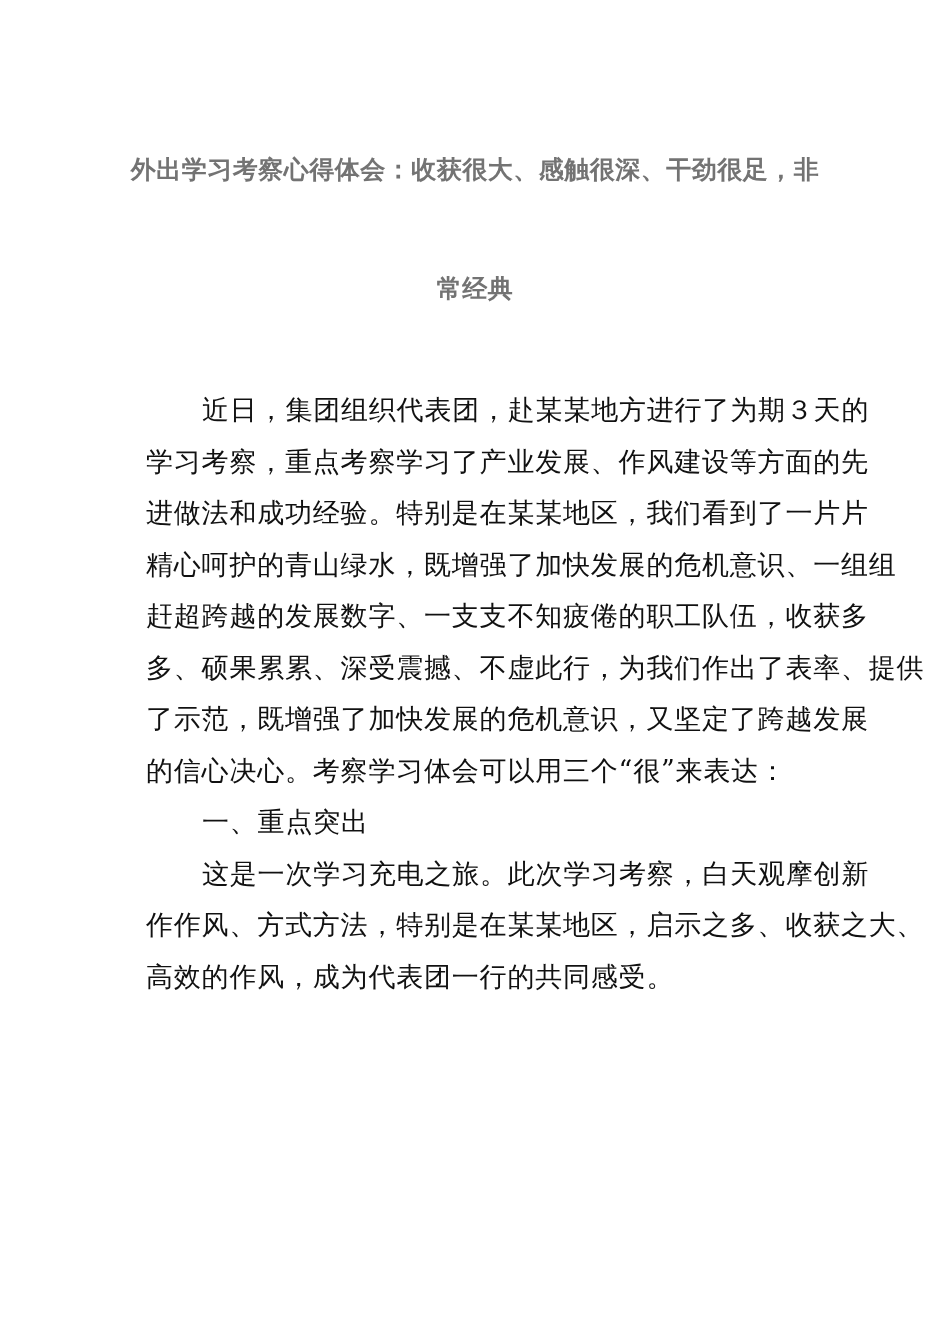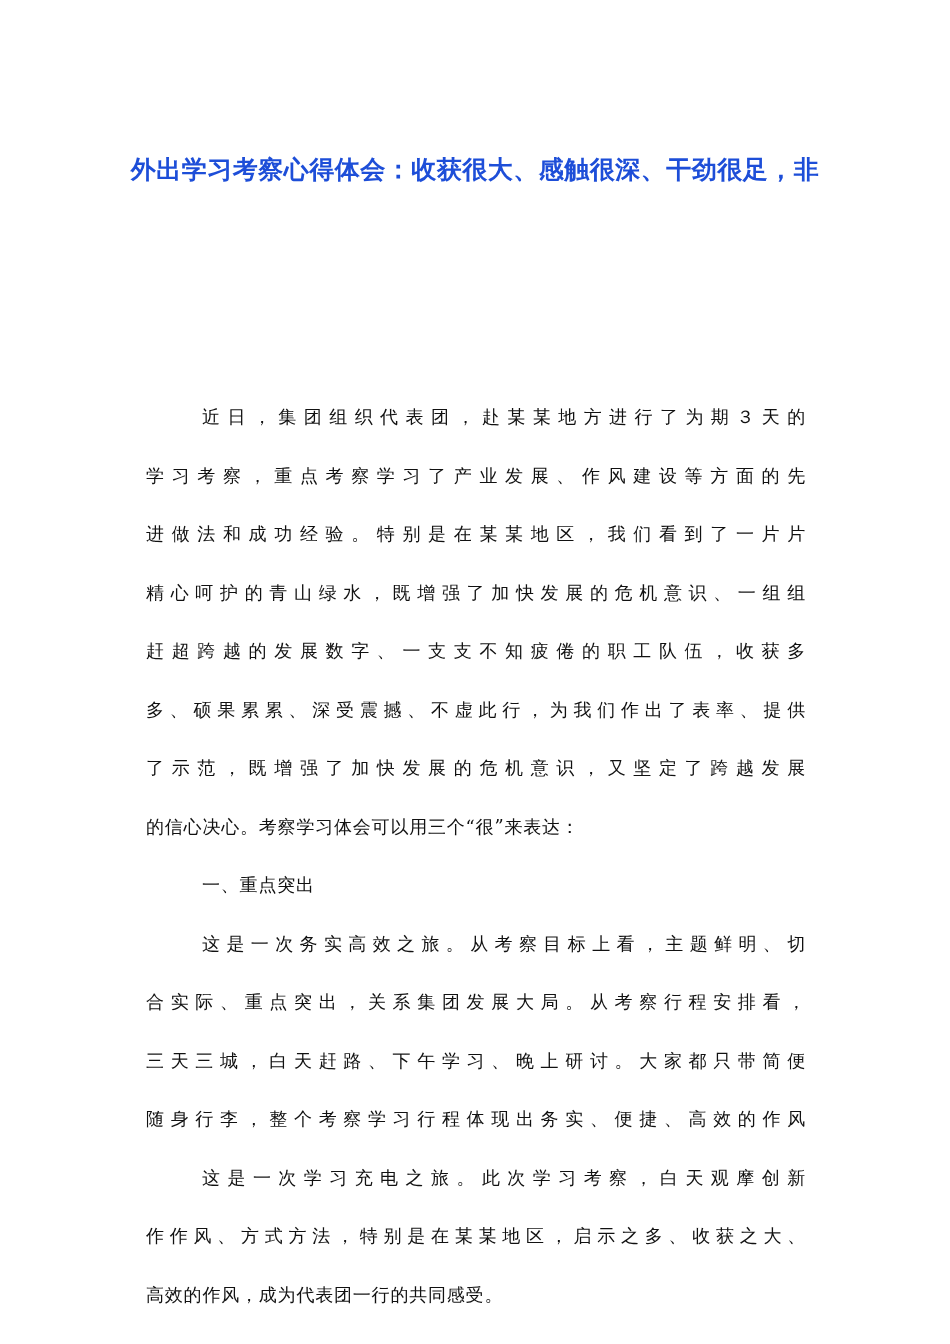--- a/index.html
+++ b/index.html
@@ -25,81 +25,75 @@
     .title-line {
       position: absolute;
       left: 0;
       width: 950px;
       text-align: center;
       font-family: "DejaVu Sans", "Liberation Sans", sans-serif;
       font-weight: bold;
       font-size: 25px;
       line-height: 34px;
       letter-spacing: 0.5px;
-      color: #1d4ed8;
+      color: #737373;
       white-space: nowrap;
     }
     .title-line.l1 { top: 153px; }
     .title-line.l2 { top: 272px; }
 
     .body {
       position: absolute;
       left: 146px;
       top: 390px;
       width: 660px;
     }
     .line {
       display: block;
       height: 51.5px;
       line-height: 40px;
-      font-size: 18px;
+      font-size: 27px;
       letter-spacing: 0.8px;
       white-space: nowrap;
       text-align: justify;
       text-align-last: justify;
       color: #111111;
-      margin-top: 7px;
     }
     .line.last {
       text-align-last: left;
     }
     .line.indent {
       padding-left: 56px;
     }
   </style>
 </head>
 <body>
 
 <div class="page">
 
   <div class="title-line l1">外出学习考察心得体会：收获很大、感触很深、干劲很足，非</div>
+  <div class="title-line l2">常经典</div>
 
   <div class="body">
 
     <div>
       <span class="line indent">近日，集团组织代表团，赴某某地方进行了为期３天的</span>
       <span class="line">学习考察，重点考察学习了产业发展、作风建设等方面的先</span>
       <span class="line">进做法和成功经验。特别是在某某地区，我们看到了一片片</span>
       <span class="line">精心呵护的青山绿水，既增强了加快发展的危机意识、一组组</span>
       <span class="line">赶超跨越的发展数字、一支支不知疲倦的职工队伍，收获多</span>
       <span class="line">多、硕果累累、深受震撼、不虚此行，为我们作出了表率、提供</span>
       <span class="line">了示范，既增强了加快发展的危机意识，又坚定了跨越发展</span>
       <span class="line last">的信心决心。考察学习体会可以用三个“很”来表达：</span>
     </div>
 
     <div>
       <span class="line indent last">一、重点突出</span>
     </div>
 
-    <div>
-      <span class="line indent">这是一次务实高效之旅。从考察目标上看，主题鲜明、切</span>
-      <span class="line">合实际、重点突出，关系集团发展大局。从考察行程安排看，</span>
-      <span class="line">三天三城，白天赶路、下午学习、晚上研讨。大家都只带简便</span>
-      <span class="line">随身行李，整个考察学习行程体现出务实、便捷、高效的作风</span>
-    </div>
 
     <div>
       <span class="line indent">这是一次学习充电之旅。此次学习考察，白天观摩创新</span>
       <span class="line">作作风、方式方法，特别是在某某地区，启示之多、收获之大、</span>
       <span class="line last">高效的作风，成为代表团一行的共同感受。</span>
     </div>
 
   </div>
 </div>
 

